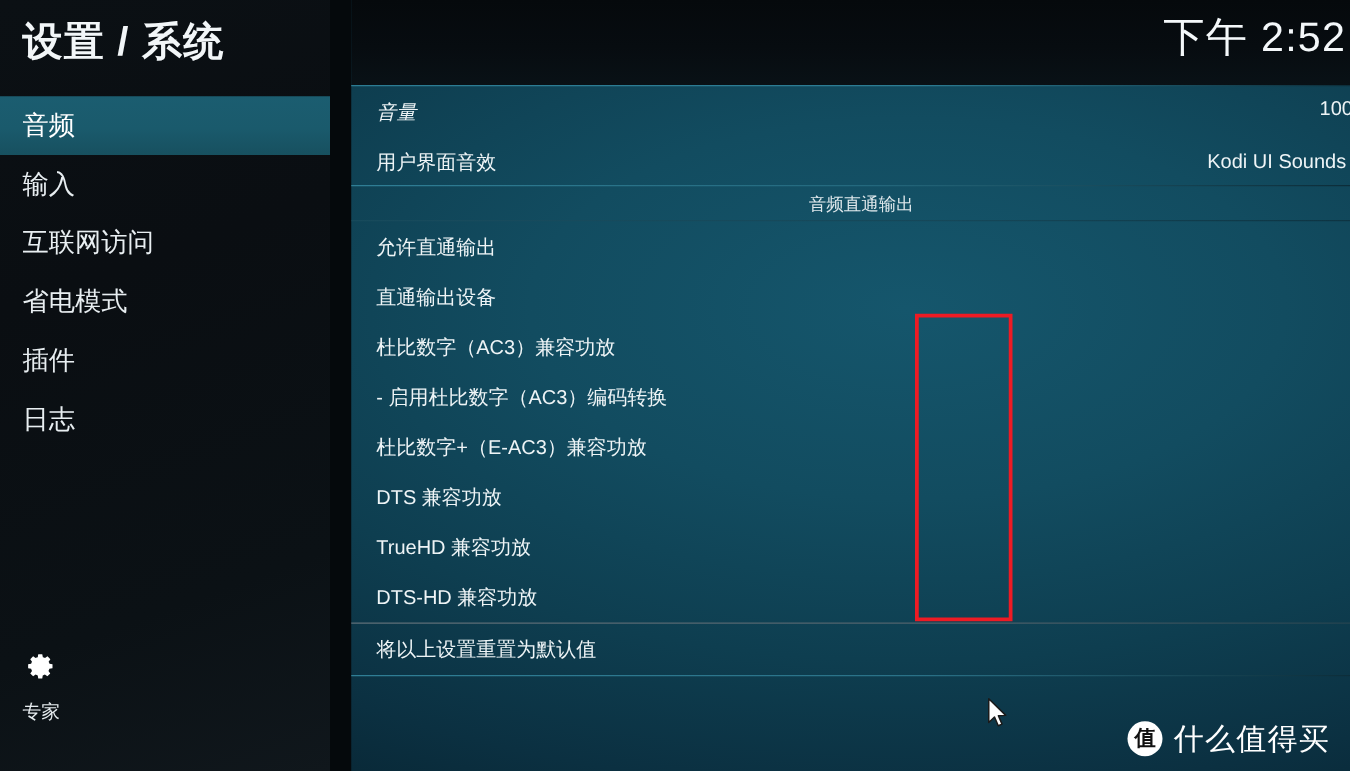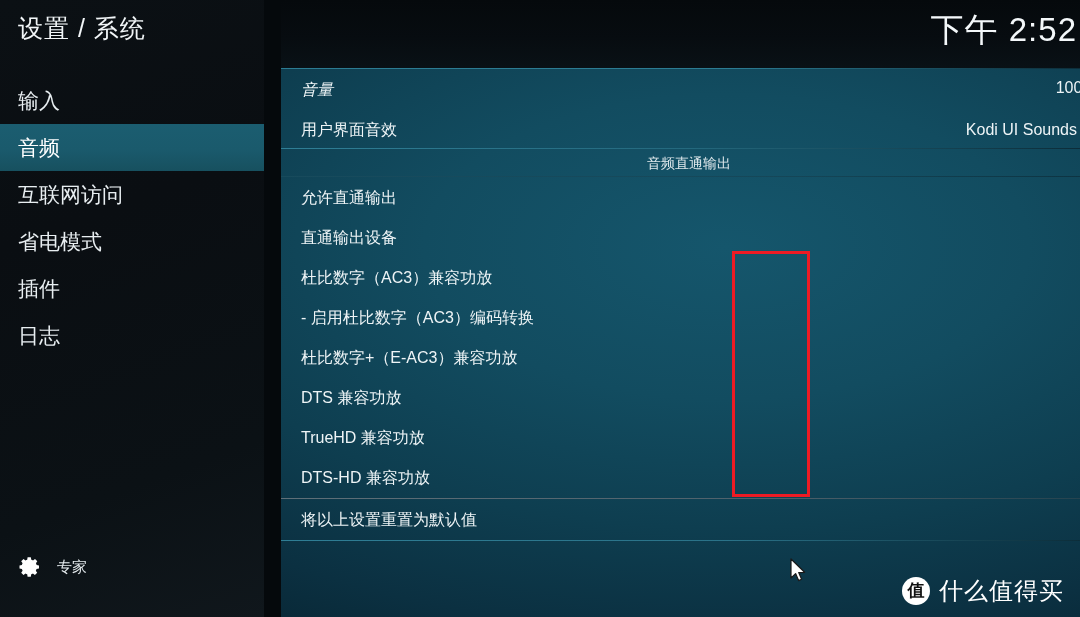--- a/index.html
+++ b/index.html
@@ -14,36 +14,36 @@
   }
 
   
   #sidebar{
     position:absolute; left:0; top:0; width:264px; height:617px;
     background:linear-gradient(160deg,#0b1014 0%,#0a0e12 35%,#0b1115 75%,#10171c 100%);
     z-index:5;
   }
   #sidebar-title{
     position:absolute; left:18px; top:12px;
-    font-size:25px; color:#f2f6f8; letter-spacing:1px;
-    font-weight:400; white-space:nowrap;text-align:center;
+    font-size:32px; color:#f2f6f8; letter-spacing:1px;
+    font-weight:700; white-space:nowrap;text-align:center;
   }
   #sidebar-list{ position:absolute; left:0; top:77px; width:264px; }
   .side-item{
     height:47px; line-height:47px;
     padding-left:18px;
     font-size:21px; color:#e8eef1; white-space:nowrap;
   }
   .side-item.selected{
     background:linear-gradient(180deg,#1b5d70 0%,#1a5a6c 55%,#17505f 100%);
     color:#ffffff;
   }
   #expert-row{
     position:absolute; left:18px; bottom:38px;
-    display:flex; align-items:center; gap:15px;
+    display:flex; align-items:center; gap:15px;flex-direction:column;
   }
   #expert-label{ font-size:15px; color:#e6ecef; }
   .gear{ width:24px; height:24px; display:block; }
 
   
   #content{
     position:absolute; left:264px; top:0; width:968px; height:617px;
     background:
       radial-gradient(120% 95% at 46% 40%, #15566c 0%, #124c60 26%, #0e3e50 48%, #0b3041 66%, #072330 82%, #041820 100%);
     margin-left: 17px;
@@ -158,25 +158,25 @@
 </style>
 </head>
 <body>
 
 <div id="screen">
 
   <div id="sidebar">
     <div id="sidebar-title">设置 / 系统</div>
 
     <div id="sidebar-list">
-      <div class="side-item">
-        <span>输入</span>
-      </div>
       <div class="side-item selected">
         <span>音频</span>
+      </div>
+      <div class="side-item">
+        <span>输入</span>
       </div>
       <div class="side-item">
         <span>互联网访问</span>
       </div>
       <div class="side-item">
         <span>省电模式</span>
       </div>
       <div class="side-item">
         <span>插件</span>
       </div>

